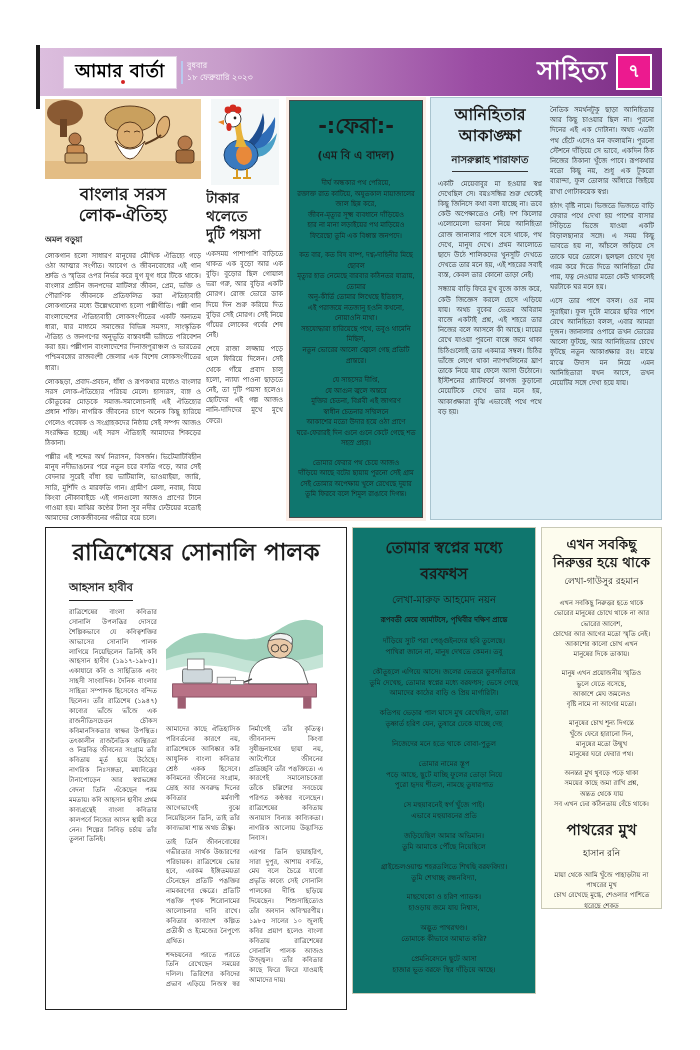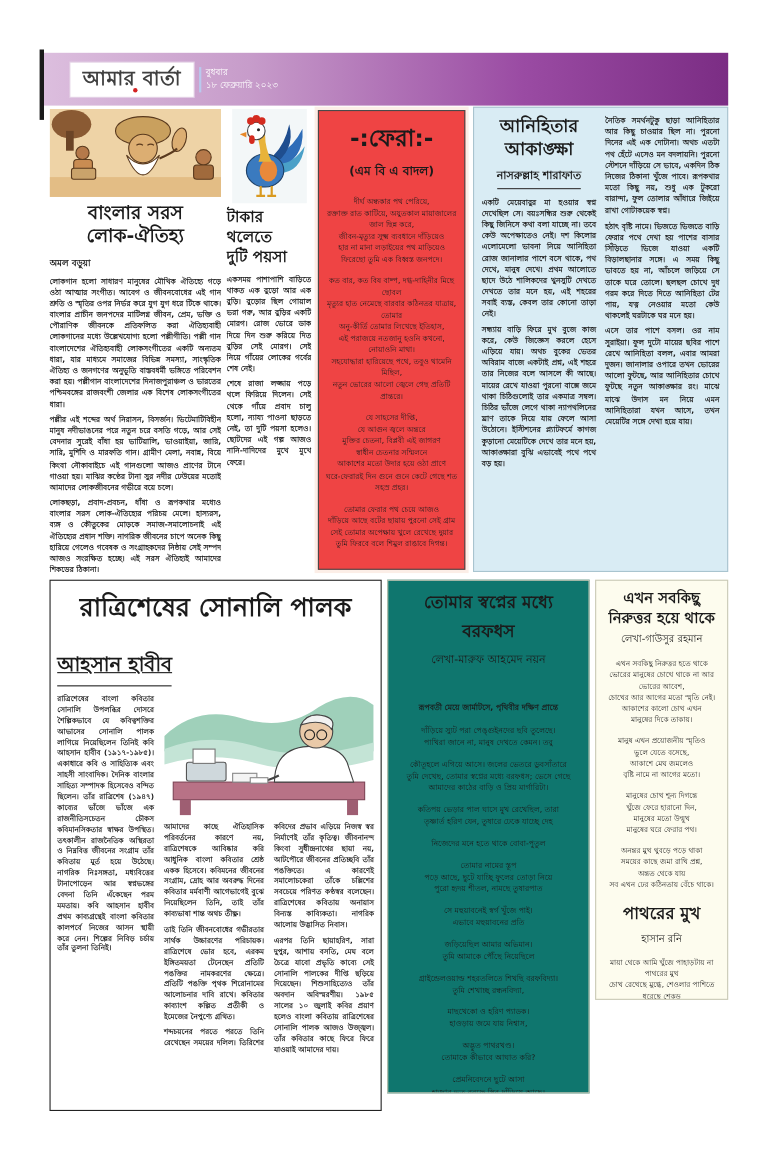--- a/index.html
+++ b/index.html
@@ -5,91 +5,95 @@
   html,body{margin:0;padding:0;background:#e9e9e9;}
   .page{position:relative;width:700px;height:1050px;background:#ffffff;margin:0 auto;
         font-family:"DejaVu Sans",sans-serif;color:#1b1b1b;overflow:hidden;}
   .abs{position:absolute;}
   
   .h-bar{left:36px;top:45px;width:4px;height:64px;background:#1a1a1a;}
   .h-band{left:40px;top:48px;width:622px;height:48px;
           background:linear-gradient(90deg,#dcbede 0%,#c79cca 30%,#9a4ba3 70%,#7b2d84 100%);}
   .logo-box{left:64px;top:57px;width:112px;height:31px;background:#ffffff;
             display:flex;align-items:center;justify-content:center;box-shadow:0 0 0 1px #e4d2e6;}
-  .logo-text{font-weight:bold;font-size:18px;color:#404040;letter-spacing:0.5px;white-space:nowrap;}
+  .logo-text{font-weight:bold;font-size:18px;color:#000000;letter-spacing:0.5px;white-space:nowrap;}
   .logo-dot{position:absolute;left:57px;bottom:4px;width:4px;height:4px;background:#d42222;border-radius:50%;}
   .h-divider{left:181px;top:61px;width:2px;height:23px;background:#b9c9ee;}
   .h-date{left:187px;top:60px;color:#ffffff;font-size:8px;line-height:1.45;}
   .h-right{left:40px;top:48px;width:622px;height:48px;display:flex;align-items:center;
            justify-content:flex-end;gap:9px;padding-right:10px;box-sizing:border-box;}
   .h-section{color:#ffffff;font-size:25px;font-weight:bold;}
   .h-badge{width:32px;height:32px;background:#ec1a8f;border:2px solid #ffffff;
            display:flex;align-items:center;justify-content:center;color:#fff;
            font-size:18px;font-weight:bold;}
   
   .body-txt p{margin:0 0 4px 0;text-align:justify;}
-  .body-txt{font-size:6.8px;line-height:1.5;font-weight:bold;}
+  .body-txt{font-size:6.8px;line-height:1.5;}
   .stanza{margin-bottom:9px;}
   .stanza div{line-height:1.55;}
   
   .col1{left:45px;top:99px;width:156px;height:421px;overflow:hidden;}
   .illus1{width:156px;height:80px;display:block;}
   .a1-title{margin-top:5px;text-align:center;font-size:17px;font-weight:bold;line-height:1.25;}
   .a1-author{font-size:8px;font-weight:bold;margin-top:6px;}
   .a1-body{margin-top:5px;}
   .col2{left:206px;top:99px;width:77px;height:421px;overflow:hidden;}
   .illus2{width:68px;height:86px;display:block;margin:0 auto;}
   .a2-title{font-size:14px;font-weight:bold;line-height:1.3;margin-top:4px;}
   .a2-body{margin-top:5px;}
   .col3{left:286px;top:97px;width:140px;height:424px;background:#fceee7;padding:3px;box-sizing:border-box;}
-  .poem-box{border:1.5px solid #4a4a4a;background:#ef4444;height:100%;box-sizing:border-box;
+  .poem-box{border:1.5px solid #4a4a4a;background:#0f766e;height:100%;box-sizing:border-box;
             padding:9px 6px;text-align:center;overflow:hidden;}
   .p1-title{font-size:21px;font-weight:bold;}
   .p1-author{font-size:11px;font-weight:bold;margin-top:2px;margin-bottom:12px;text-align:center;}
   .p1-stanzas{font-size:6.8px;}
   .col4{left:430px;top:97px;width:232px;height:423px;background:#d9ecf4;border:1px solid #a9c4cf;
         padding:7px;box-sizing:border-box;display:flex;gap:8px;overflow:hidden;}
   .c4-left{width:50%;}
   .c4-right{width:50%;}
   .a4-titlebox{text-align:center;}
   .a4-title{font-size:16px;font-weight:bold;line-height:1.3;}
   .a4-author{font-size:10px;font-weight:bold;display:inline-block;border-bottom:1px solid #333;
              padding-bottom:2px;margin-top:5px;}
   .a4-body{margin-top:7px;}
   
   .box1{left:45px;top:527px;width:302px;height:483px;border:1.5px solid #222;background:#fff;
-        padding:6px 6px;box-sizing:border-box;overflow:hidden;}
+        padding:6px 23px;box-sizing:border-box;overflow:hidden;}
   .b1-title{text-align:center;font-size:23px;font-weight:bold;}
-  .b1-author{font-size:18px;font-weight:bold;border-bottom:1.5px solid #222;display:inline-block;
-             margin-top:17px;padding-bottom:2px;text-decoration:underline;}
+  .b1-author{font-size:11px;font-weight:bold;border-bottom:1.5px solid #222;display:inline-block;
+             margin-top:6px;padding-bottom:2px;}
   .b1-content{display:flex;gap:9px;margin-top:7px;}
   .b1-col1{width:88px;flex:none;font-size:6.6px;line-height:1.5;}
   .b1-right{flex:1;min-width:0;}
   .illus3{width:100%;height:112px;display:block;}
   .b1-cols{column-count:2;column-gap:9px;font-size:6.6px;line-height:1.5;margin-top:5px;}
   .box2{left:352px;top:527px;width:184px;height:467px;background:#0f766e;border:1px solid #c9c9b6;
         padding:8px 7px;box-sizing:border-box;text-align:center;overflow:hidden;}
   .b2-title{font-size:15.5px;font-weight:bold;}
   .b2-byline{font-size:10px;margin-top:4px;}
-  .b2-lead{font-size:7px;font-weight:bold;margin-top:28px;margin-bottom:10px;}
+  .b2-lead{font-size:7px;font-weight:bold;margin-top:5px;margin-bottom:10px;}
   .b2-stanzas{font-size:7px;}
   .box3{left:541px;top:527px;width:121px;height:382px;background:#fdfcee;border:1px solid #c9c9b6;
         padding:8px 5px;box-sizing:border-box;text-align:center;overflow:hidden;}
   .b3-title{font-size:13.5px;font-weight:bold;line-height:1.3;}
   .b3-byline{font-size:9px;margin-top:3px;margin-bottom:9px;}
   .b3-stanzas{font-size:6.6px;}
   .b3-title2{font-size:15px;font-weight:bold;margin-top:8px;}
 </style>
 </head>
 <body>
 
 <div class="page">
 
   <div class="abs h-bar"></div>
   <div class="abs h-band"></div>
+  <div class="abs h-right">
+    <span class="h-section">সাহিত্য</span>
+    <span class="h-badge">৭</span>
+  </div>
   <div class="abs logo-box">
     <span class="logo-text">আমার বার্তা</span>
     <span class="logo-dot"></span>
   </div>
   <div class="abs h-divider"></div>
   <div class="abs h-date">
     <div>বুধবার</div>
     <div>১৮ ফেব্রুয়ারি ২০২৩</div>
   </div>
 
@@ -111,22 +115,22 @@
       <circle cx="140" cy="44" r="7" fill="#b5794a" stroke="#5a3a1e"></circle>
       <rect x="131" y="51" width="18" height="13" rx="3" fill="#a06a3c" stroke="#5a3a1e"></rect>
     </svg>
     <div class="a1-title">
       <div>বাংলার সরস</div>
       <div>লোক-ঐতিহ্য</div>
     </div>
     <div class="a1-author">অমল বড়ুয়া</div>
     <div class="a1-body body-txt">
         <p>লোকগান হলো সাধারণ মানুষের মৌখিক ঐতিহ্যে গড়ে ওঠা আত্মার সংগীত। আবেগ ও জীবনবোধের এই গান শ্রুতি ও স্মৃতির ওপর নির্ভর করে যুগ যুগ ধরে টিকে থাকে। বাংলার প্রাচীন জনপদের মাটিলগ্ন জীবন, প্রেম, ভক্তি ও পৌরাণিক জীবনকে প্রতিফলিত করা ঐতিহ্যবাহী লোকগানের মধ্যে উল্লেখযোগ্য হলো পল্লীগীতি। পল্লী গান বাংলাদেশের ঐতিহ্যবাহী লোকসংগীতের একটি অন্যতম ধারা, যার মাধ্যমে সমাজের বিভিন্ন সমস্যা, সাংস্কৃতিক ঐতিহ্য ও জনগণের অনুভূতি বাস্তবধর্মী ভঙ্গিতে পরিবেশন করা হয়। পল্লীগান বাংলাদেশের দিনাজপুরাঞ্চল ও ভারতের পশ্চিমবঙ্গের রাজবংশী জেলার এক বিশেষ লোকসংগীতের ধারা।</p>
+        <p>লোকছড়া, প্রবাদ-প্রবচন, ধাঁধা ও রূপকথার মধ্যেও বাংলার সরস লোক-ঐতিহ্যের পরিচয় মেলে। হাস্যরস, ব্যঙ্গ ও কৌতুকের মোড়কে সমাজ-সমালোচনাই এই ঐতিহ্যের প্রধান শক্তি। নাগরিক জীবনের চাপে অনেক কিছু হারিয়ে গেলেও গবেষক ও সংগ্রাহকদের নিষ্ঠায় সেই সম্পদ আজও সংরক্ষিত হচ্ছে। এই সরস ঐতিহ্যই আমাদের শিকড়ের ঠিকানা।</p>
         <p>পল্লীর এই শব্দের অর্থ নিরাসন, বিসর্জন। ভিটেমাটিবিহীন মানুষ নদীভাঙনের পরে নতুন চরে বসতি গড়ে, আর সেই বেদনার সুরেই বাঁধা হয় ভাটিয়ালি, ভাওয়াইয়া, জারি, সারি, মুর্শিদি ও মারফতি গান। গ্রামীণ মেলা, নবান্ন, বিয়ে কিংবা নৌকাবাইচে এই গানগুলো আজও প্রাণের টানে গাওয়া হয়। মাঝির কণ্ঠের টানা সুর নদীর ঢেউয়ের মতোই আমাদের লোকজীবনের গভীরে বয়ে চলে।</p>
-        <p>লোকছড়া, প্রবাদ-প্রবচন, ধাঁধা ও রূপকথার মধ্যেও বাংলার সরস লোক-ঐতিহ্যের পরিচয় মেলে। হাস্যরস, ব্যঙ্গ ও কৌতুকের মোড়কে সমাজ-সমালোচনাই এই ঐতিহ্যের প্রধান শক্তি। নাগরিক জীবনের চাপে অনেক কিছু হারিয়ে গেলেও গবেষক ও সংগ্রাহকদের নিষ্ঠায় সেই সম্পদ আজও সংরক্ষিত হচ্ছে। এই সরস ঐতিহ্যই আমাদের শিকড়ের ঠিকানা।</p>
       </div>
   </div>
 
   <div class="abs col2">
     <svg class="illus2" viewBox="0 0 68 86">
       <rect width="68" height="86" fill="#f3f7f8"></rect>
       <path d="M38 55 Q66 48 64 18 Q56 34 44 40Z" fill="#2f6db8"></path>
       <path d="M40 58 Q62 60 66 34 Q56 50 42 50Z" fill="#4aa0c8"></path>
       <path d="M36 52 Q58 38 52 14 Q48 32 38 42Z" fill="#1f4e8f"></path>
       <ellipse cx="30" cy="56" rx="17" ry="15" fill="#3a7abf" stroke="#1d3f66"></ellipse>

